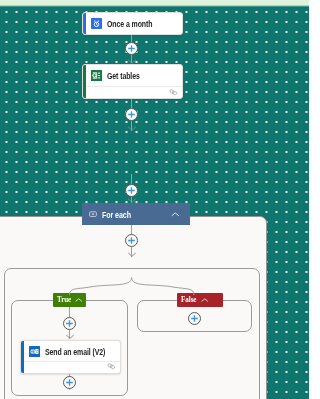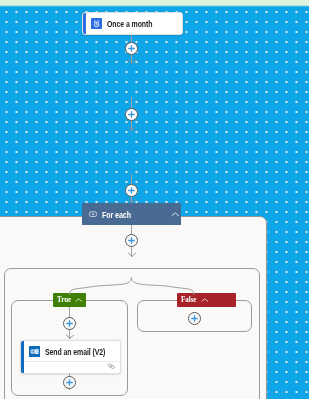--- a/index.html
+++ b/index.html
@@ -1,19 +1,19 @@
 <!DOCTYPE html>
 <html><head>
 <meta charset="utf-8">
 <style>
   html,body{margin:0;padding:0;background:#fff;}
   body{width:309px;height:399px;overflow:hidden;
        font-family:"Liberation Sans",sans-serif;
        -webkit-font-smoothing:antialiased;}
-  #canvas{position:relative;width:309px;height:399px;background:#0ea5e9;overflow:hidden;}
+  #canvas{position:relative;width:309px;height:399px;background:#0f766e;overflow:hidden;}
   .dots{position:absolute;inset:0;
     background-image:radial-gradient(circle at 1px 1px, #e9e9e9 1.05px, transparent 1.2px);
     background-size:10px 10px;background-position:5.5px 11px;}
   .topband{position:absolute;left:0;top:0;width:309px;height:7px;z-index:60;background:linear-gradient(to bottom,#ddf3dc 0%,#ddf3dc 72%,rgba(255,255,255,0) 100%);}
 
   
   .scope{position:absolute;background:#faf9f8;border:1px solid #9a9a9a;border-radius:7px;}
   .scope.foreach{border-color:#979593;}
 
   
@@ -21,21 +21,21 @@
         box-shadow:0 0.6px 1.8px rgba(0,0,0,.10), 0 0.15px 0.45px rgba(0,0,0,.07);
         overflow:hidden;}
   .card .accentbar{position:absolute;left:0;top:0;bottom:0;width:3px;}
   .card .cicon{position:absolute;width:11px;height:11px;border-radius:2px;}
   .card .ctitle{position:absolute;color:#242424;font-size:8.4px;line-height:10.5px;font-weight:600;
                 letter-spacing:-0.1px;transform:scaleX(0.83);transform-origin:left top;}
   .card .divider{position:absolute;left:3px;right:0;height:1px;background:#edebe9;}
   .card .linkicon{position:absolute;}
 
   
-  .scopehdr{position:absolute;display:block;}
+  .scopehdr{position:absolute;display:block;padding-left:9px;}
   .scopehdr .hdrbody{position:absolute;inset:0;border-radius:1px;}
   .scopehdr .htitle{position:absolute;font-size:8.4px;font-weight:700;color:#ffffff;letter-spacing:-0.1px;transform:scaleX(0.85);transform-origin:left top;}
   .scopehdr .hicon{position:absolute;}
   .scopehdr .hchev{position:absolute;}
   .scopehdr .hsep{position:absolute;width:1px;background:rgba(255,255,255,.35);}
 
   
   .pill{position:absolute;border-radius:1px;font-family:Liberation Serif, serif;}
   .pill .ptext{position:absolute;font-size:8.4px;font-weight:700;color:#fff;letter-spacing:-0.1px;transform:scaleX(0.85);transform-origin:left top;}
   .pill .pchev{position:absolute;}
@@ -72,20 +72,42 @@
       <svg width="11" height="11" viewBox="0 0 22 22">
         <rect x="0" y="0" width="22" height="22" rx="1.4" fill="#2b6fe3"></rect>
         <path d="M7.6 5.2 L7.6 7.6 M14.4 5.2 L14.4 7.6" stroke="#ffffff" stroke-width="2.3" stroke-linecap="butt"></path>
         <circle cx="11" cy="12.8" r="4.5" fill="none" stroke="#ffffff" stroke-width="1.8"></circle>
         <path d="M11 10.2 L11 12.9 L13.2 14.4" fill="none" stroke="#ffffff" stroke-width="1.6" stroke-linecap="round" stroke-linejoin="round"></path>
       </svg>
     </span>
     <span class="ctitle" style="left:24px;top:6px;">Once a month</span>
   </div>
 
+  <div class="card" style="left:82px;top:64px;width:99px;height:33px;">
+    <div class="accentbar" style="background:#107c41;"></div>
+    <span class="cicon" style="left:8px;top:5px;">
+      <svg width="11" height="11" viewBox="0 0 22 22">
+        <rect x="0" y="0" width="22" height="22" rx="1.2" fill="#127c42"></rect>
+        <path d="M3.6 5.3 L10.6 5.3 M3.6 16.7 L10.6 16.7" stroke="#ffffff" stroke-width="1.5"></path>
+        <path d="M11.2 4.4 L11.2 17.6" stroke="#ffffff" stroke-width="1.5"></path>
+        <circle cx="7.1" cy="11" r="3.4" fill="none" stroke="#ffffff" stroke-width="2.2"></circle>
+        <path d="M13.6 6.3 L18.2 6.3 M13.6 11 L18.2 11 M13.6 15.7 L18.2 15.7" stroke="#ffffff" stroke-width="2.0"></path>
+      </svg>
+    </span>
+    <span class="ctitle" style="left:24px;top:6px;">Get tables</span>
+    <div class="divider" style="top:21px;"></div>
+    <span class="linkicon" style="left:86px;top:23.5px;">
+        <svg width="8.5" height="6.5" viewBox="0 0 17 13">
+        <g fill="none" stroke="#a6a6a6" stroke-width="1.5">
+          <ellipse cx="6.0" cy="5.2" rx="4.6" ry="2.9" transform="rotate(28 6.0 5.2)"></ellipse>
+          <ellipse cx="11.0" cy="7.8" rx="4.6" ry="2.9" transform="rotate(28 11.0 7.8)"></ellipse>
+        </g>
+      </svg>
+      </span>
+  </div>
 
 
   <div class="card" style="left:20px;top:339.5px;width:98.5px;height:32.5px;">
     <div class="accentbar" style="background:#0f6cbd;"></div>
     <span class="cicon" style="left:8px;top:5px;">
       <svg width="11" height="11" viewBox="0 0 22 22">
         <rect x="0" y="0" width="22" height="22" rx="1.2" fill="#0f6cbd"></rect>
         <path d="M11.6 6.2 L19.0 6.2 L19.0 16.2 L11.6 16.2 Z" fill="#ffffff"></path>
         <path d="M11.9 6.9 L15.3 10.0 L18.7 6.9" fill="none" stroke="#0f6cbd" stroke-width="1.3"></path>
         <path d="M11.9 15.4 L14.6 12.4 M18.7 15.4 L16.1 12.4" stroke="#0f6cbd" stroke-width="1.1"></path>
@@ -124,21 +146,21 @@
 
   <div class="pill" style="left:53px;top:292.5px;width:33px;height:14.5px;background:#3f8004;">
     <span class="ptext" style="left:4px;top:2.6px;">True</span>
     <span class="pchev" style="left:22px;top:5px;">
       <svg width="7.5" height="4.5" viewBox="0 0 15 9">
           <path d="M1.2 6.8 L7.5 1.6 L13.8 6.8" fill="none" stroke="#ffffff" stroke-width="1.5" stroke-linecap="butt" stroke-linejoin="miter"></path>
         </svg>
     </span>
   </div>
 
-  <div class="pill" style="left:177px;top:292.5px;width:59px;height:14.5px;background:#a82329;">
+  <div class="pill" style="left:177px;top:292.5px;width:46px;height:14.5px;background:#a82329;">
     <span class="ptext" style="left:4px;top:2.6px;">False</span>
     <span class="pchev" style="left:24px;top:5px;">
       <svg width="7.5" height="4.5" viewBox="0 0 15 9">
           <path d="M1.2 6.8 L7.5 1.6 L13.8 6.8" fill="none" stroke="#ffffff" stroke-width="1.5" stroke-linecap="butt" stroke-linejoin="miter"></path>
         </svg>
     </span>
   </div>
 
   <div class="plusc onwhite" style="left:125px;top:42px;"><span><svg width="11" height="11" viewBox="0 0 22 22" style="position:absolute;left:0;top:0">
           <path d="M11 4.4 L11 17.6 M4.4 11 L17.6 11" stroke="#3a96dd" stroke-width="2.6" stroke-linecap="butt"></path>

